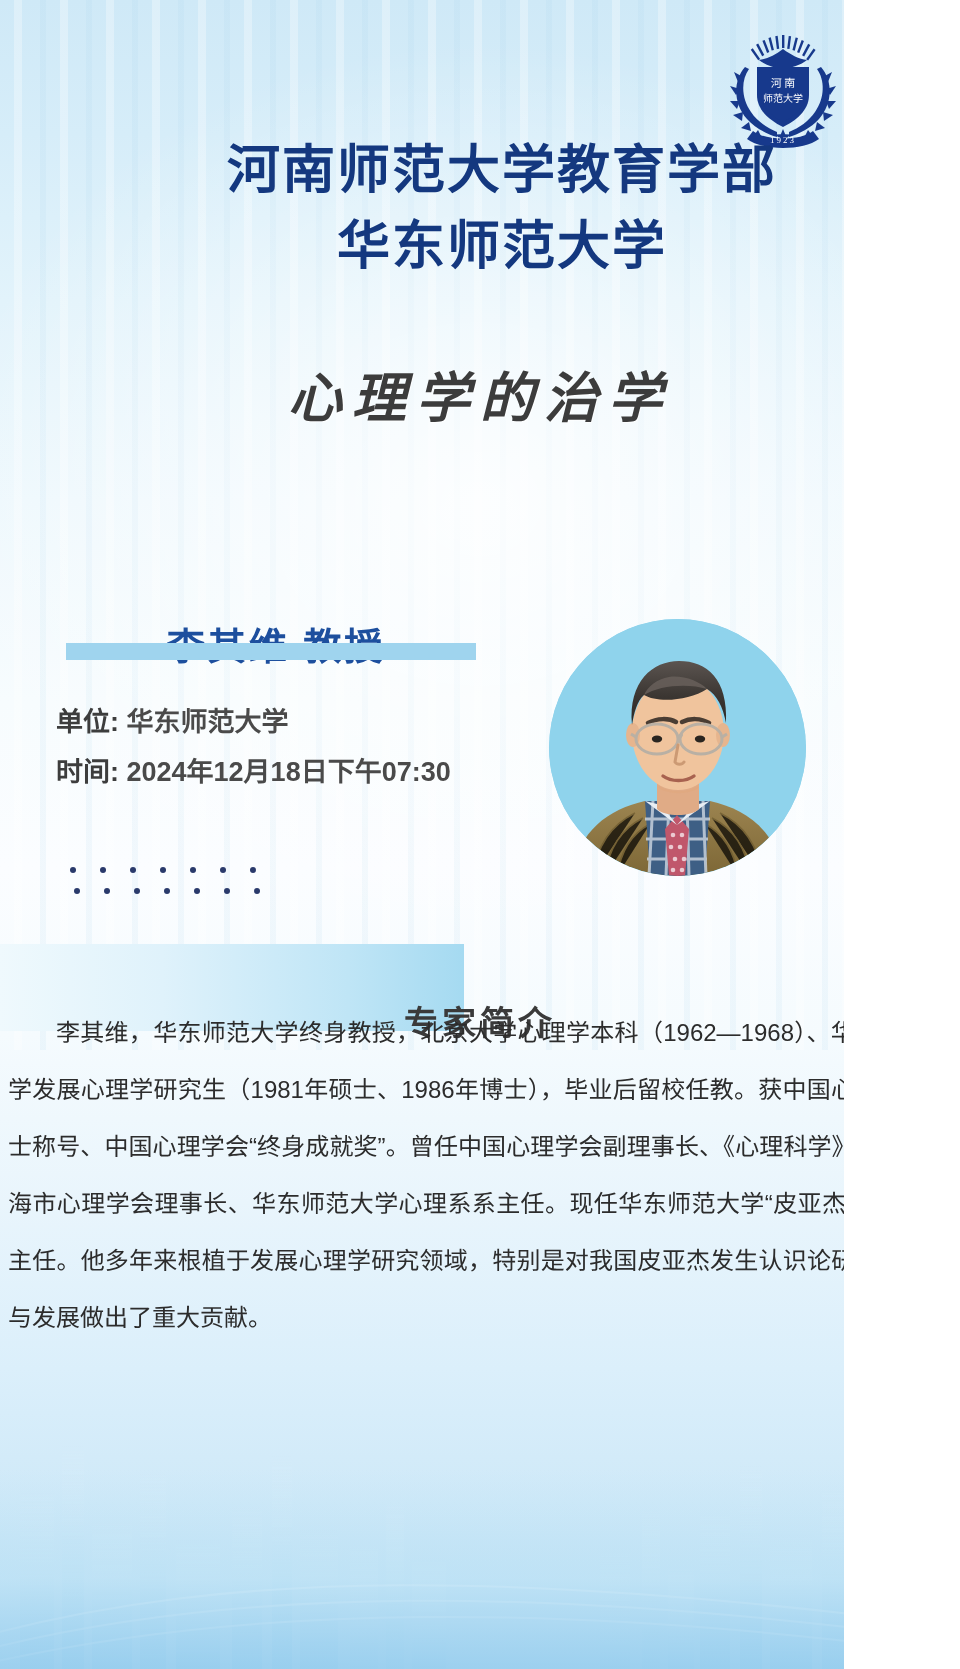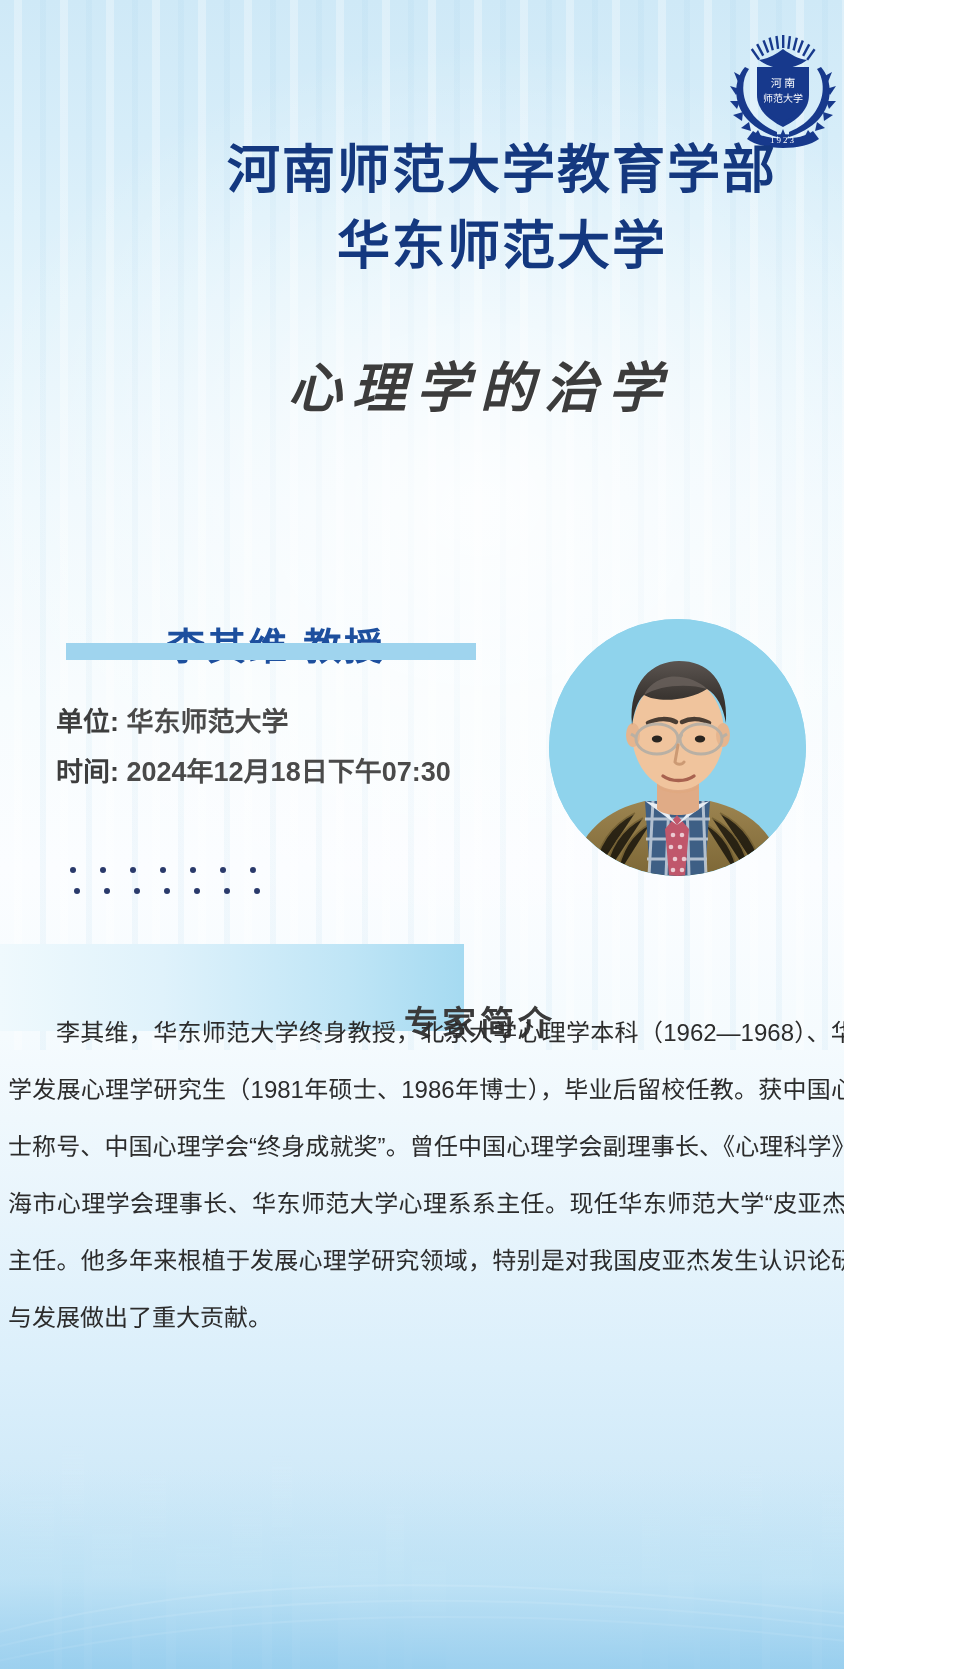--- a/index.html
+++ b/index.html
@@ -85,21 +85,21 @@
     font-family: Liberation Mono, monospace;
     font-weight: bold;
     font-size: 53px;
     line-height: 76px;
     letter-spacing: 2px;
     color: #14387f;
     margin-left: 44px;
   }
   .subtitle {
     position: absolute;
-    left: 0; top: 344px;
+    left: 0; top: 354px;
     width: 960px;
     text-align: center;
     font-family: "Liberation Serif", "DejaVu Serif", serif;
     font-weight: bold;
     font-style: italic;
     font-size: 54px;
     letter-spacing: 10px;
     color: #3c3c3c;
     text-shadow: 1px 1px 0 rgba(255,255,255,.7);
   }

